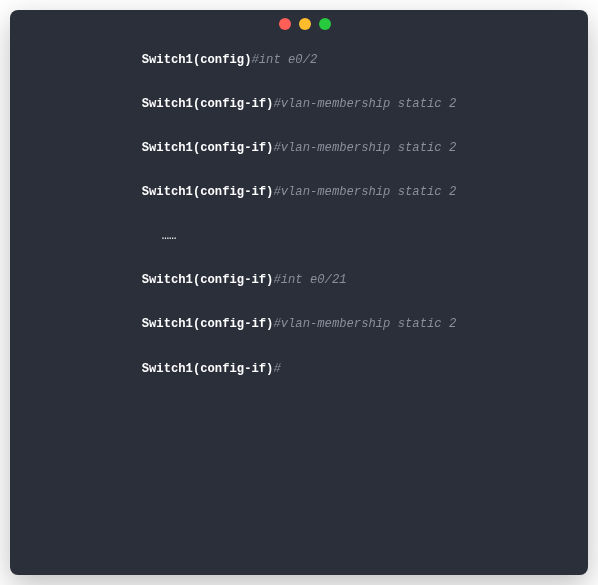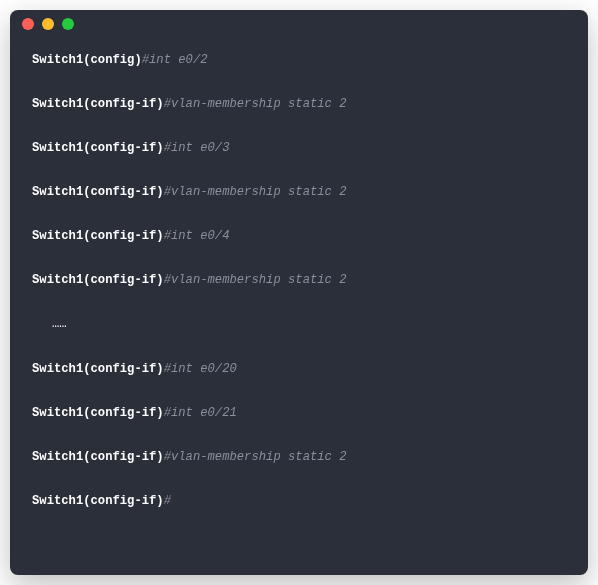--- a/index.html
+++ b/index.html
@@ -14,20 +14,21 @@
     }
     .terminal-window {
       width: 578px;
       height: 565px;
       background: #2b2f3a;
       border-radius: 8px;
       box-shadow: 0 10px 30px rgba(0,0,0,0.25);
       overflow: hidden;
       display: flex;
       flex-direction: column;
+      align-items: center;
     }
     .titlebar {
       height: 28px;
       display: flex;
       align-items: center;
       padding-left: 12px;
       gap: 8px;
     }
     .traffic-light {
       width: 12px;
@@ -71,23 +72,20 @@
 
 <div class="terminal-window">
   <div class="titlebar">
     <div class="traffic-light red"></div>
     <div class="traffic-light yellow"></div>
     <div class="traffic-light green"></div>
   </div>
   <div class="terminal-body">
     <div class="line"><span class="prompt">Switch1(config)</span><span class="command">#</span><span class="command">int e0/2</span></div>
     <div class="line"><span class="prompt">Switch1(config-if)</span><span class="command">#</span><span class="command">vlan-membership static 2</span></div>
-    <div class="line"><span class="prompt">Switch1(config-if)</span><span class="command">#</span><span class="command">int e0/3</span></div>
     <div class="line"><span class="prompt">Switch1(config-if)</span><span class="command">#</span><span class="command">vlan-membership static 2</span></div>
-    <div class="line"><span class="prompt">Switch1(config-if)</span><span class="command">#</span><span class="command">int e0/4</span></div>
     <div class="line"><span class="prompt">Switch1(config-if)</span><span class="command">#</span><span class="command">vlan-membership static 2</span></div>
     <div class="ellipsis-line"><span>……</span></div>
-    <div class="line"><span class="prompt">Switch1(config-if)</span><span class="command">#</span><span class="command">int e0/20</span></div>
     <div class="line"><span class="prompt">Switch1(config-if)</span><span class="command">#</span><span class="command">int e0/21</span></div>
     <div class="line"><span class="prompt">Switch1(config-if)</span><span class="command">#</span><span class="command">vlan-membership static 2</span></div>
     <div class="line"><span class="prompt">Switch1(config-if)</span><span class="command">#</span><span class="command"></span></div>
   </div>
 </div>
 
 </body></html>

